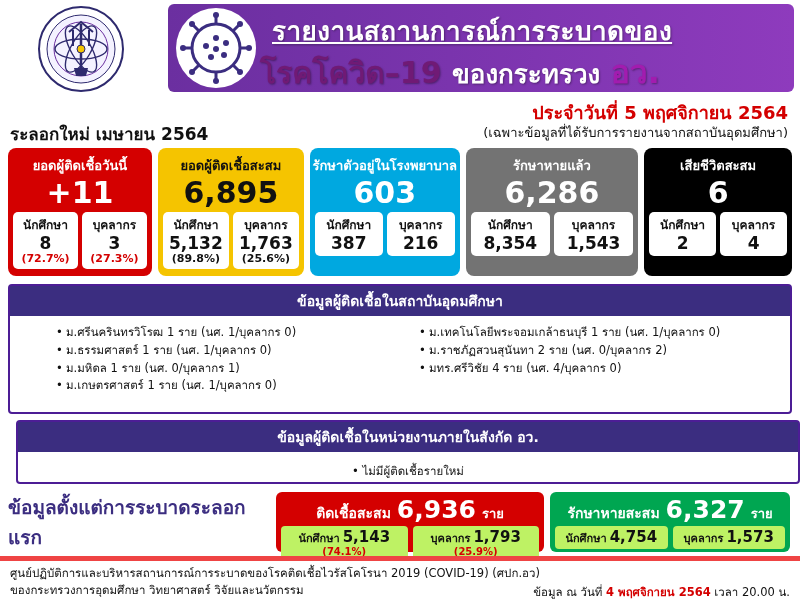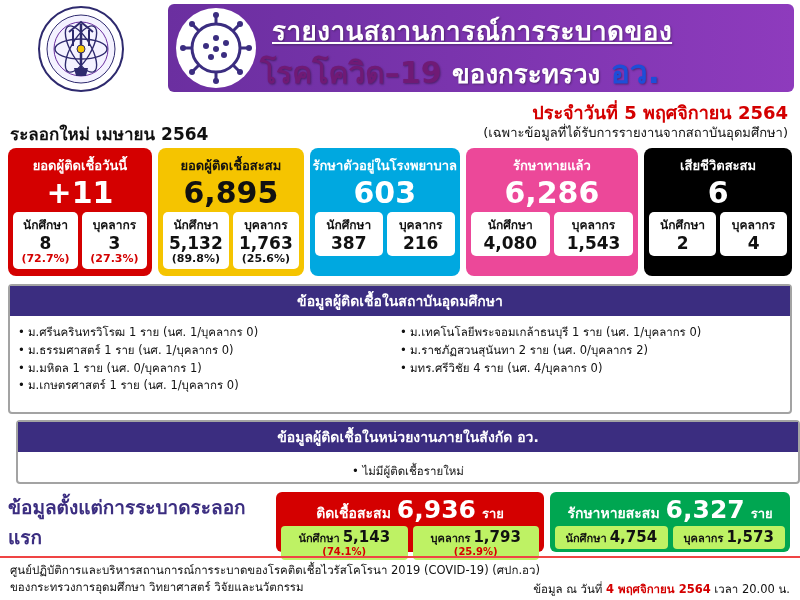--- a/index.html
+++ b/index.html
@@ -36,21 +36,21 @@
     text-shadow:1px 1px 2px rgba(0,0,0,.35);
     text-decoration:underline;
   }
   .head-line2 {
     position:absolute; left:260px; top:46px;
     font-size:30px; font-weight:bold;
     text-shadow:1px 1px 2px rgba(0,0,0,.35);
   }
   .head-line2 .covid { color:#701a75; }
   .head-line2 .ofmin { color:#ffffff; font-size:26px; }
-  .head-line2 .aw { color:#1d4ed8; font-size:32px; }
+  .head-line2 .aw { color:#a21caf; font-size:32px; }
 
   .date-line {
     position:absolute; right:12px; top:98px;
     color:#d40000; font-size:18px; font-weight:bold;
   }
   .date-note {
     position:absolute; right:12px; top:122px;
     color:#111; font-size:13px;
   }
   .wave-label {
@@ -80,33 +80,33 @@
   .c-today .subbox .sval { color:#111; }
   .c-today .subbox .spct { color:#d40000; }
 
   .c-total { width:148px; background:#f5c400; color:#111; }
   .c-total .subbox { background:#fff; color:#111; }
   .c-total .subbox .spct { color:#111; }
 
   .c-hosp { width:152px; background:#00a8e0; color:#fff; }
   .c-hosp .subbox { background:#fff; color:#111; }
 
-  .c-recov { width:175px; background:#ec4899; color:#fff; }
+  .c-recov { width:175px; background:#737373; color:#fff; }
   .c-recov .subbox { background:#fff; color:#111; }
 
   .c-death { width:150px; background:#000; color:#fff; }
   .c-death .subbox { background:#fff; color:#111; }
 
   
-  .sect { position:absolute; left:8px; width:784px; border:2px solid #a3a3a3; border-radius:4px; background:#fff; }
+  .sect { position:absolute; left:8px; width:784px; border:2px solid #4c1d95; border-radius:4px; background:#fff; }
   .sect-head {
     background:#3b2d80; color:#fff; text-align:center;
     font-size:14px; font-weight:bold; padding:4px 0;
   }
-  .sect-body { padding:8px 8px; }
+  .sect-body { padding:8px 8px;margin-left:38px; }
   .two-col { display:flex; }
   .two-col .col { width:50%; }
   .uni-item { font-size:11.5px; line-height:1.55; color:#111; }
   .bullet { display:inline-block; width:10px; }
 
   #sec-inst { top:284px; height:130px; }
   #sec-org { top:420px; height:64px;margin-left:8px; }
   .center-note { text-align:center; font-size:11.5px; padding-top:10px; }
 
   
@@ -120,21 +120,21 @@
   .b-top .lbl { font-size:14px; font-weight:bold; }
   .b-top .num { font-size:25px; font-weight:bold; }
   .b-top .unit { font-size:13px; font-weight:bold; }
   .b-sub { display:flex; gap:5px; margin-top:2px; }
   .b-subbox { flex:1; background:#bef264; border-radius:4px; text-align:center; padding:1px 0 2px 0; color:#111; }
   .b-subbox .l { font-size:11px; font-weight:bold; display:inline; }
   .b-subbox .v { font-size:15px; font-weight:bold; display:inline; margin-left:3px; }
   .b-subbox .p { font-size:10px; font-weight:bold; color:#d40000; display:block; line-height:1.05; }
 
   
-  .footer { position:absolute; left:0; top:556px; width:800px; height:44px; border-top:2px solid #ef4444; }
+  .footer { position:absolute; left:0; top:556px; width:800px; height:44px; border-top:5px solid #ef4444; }
   .foot-left { position:absolute; left:10px; top:4px; font-size:11.5px; line-height:1.5; color:#111; }
   .foot-right { position:absolute; right:10px; top:22px; font-size:11.5px; color:#111; }
   .foot-right b { color:#d40000; }
 </style>
 </head>
 <body>
 
 <div class="page">
 
   <div class="header">
@@ -253,21 +253,21 @@
         </div>
       </div>
     </div>
 
     <div class="card c-recov">
       <div class="ctitle">รักษาหายแล้ว</div>
       <div class="cmain">6,286</div>
       <div class="subrow">
         <div class="subbox">
           <div class="slab">นักศึกษา</div>
-          <div class="sval">4,080</div>
+          <div class="sval">8,354</div>
         </div>
         <div class="subbox">
           <div class="slab">บุคลากร</div>
           <div class="sval">1,543</div>
         </div>
       </div>
     </div>
 
     <div class="card c-death">
       <div class="ctitle">เสียชีวิตสะสม</div>

